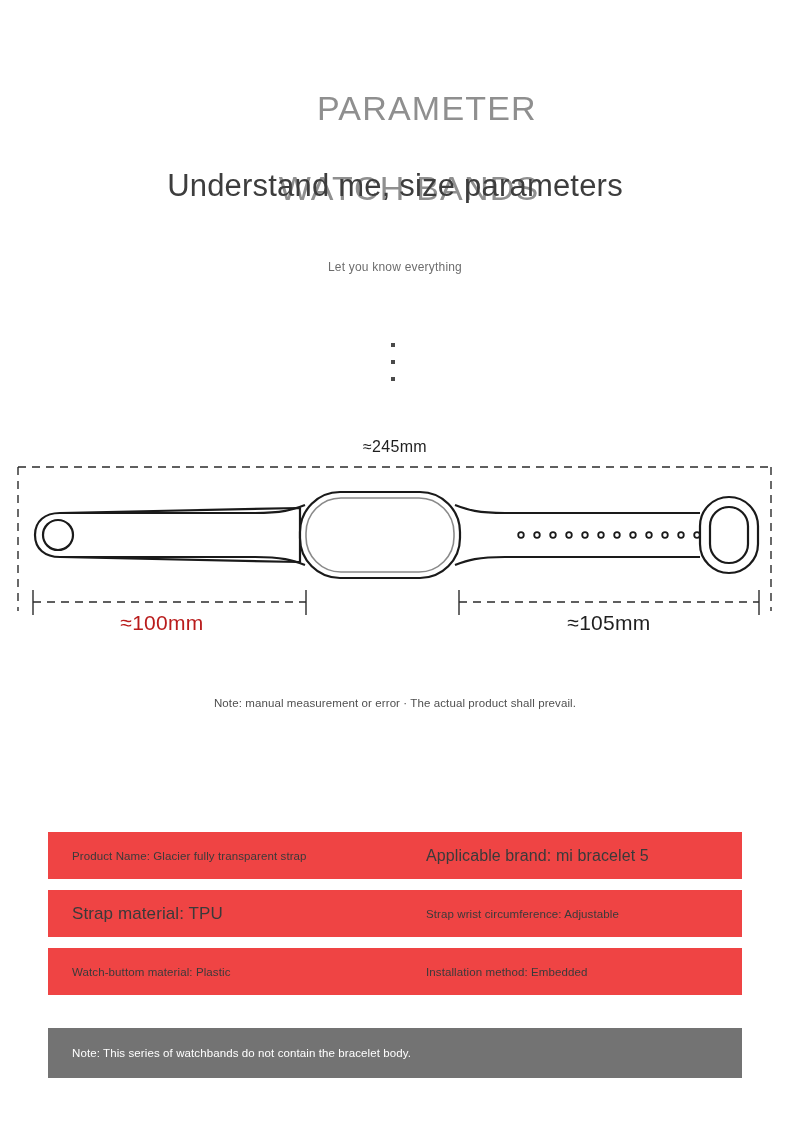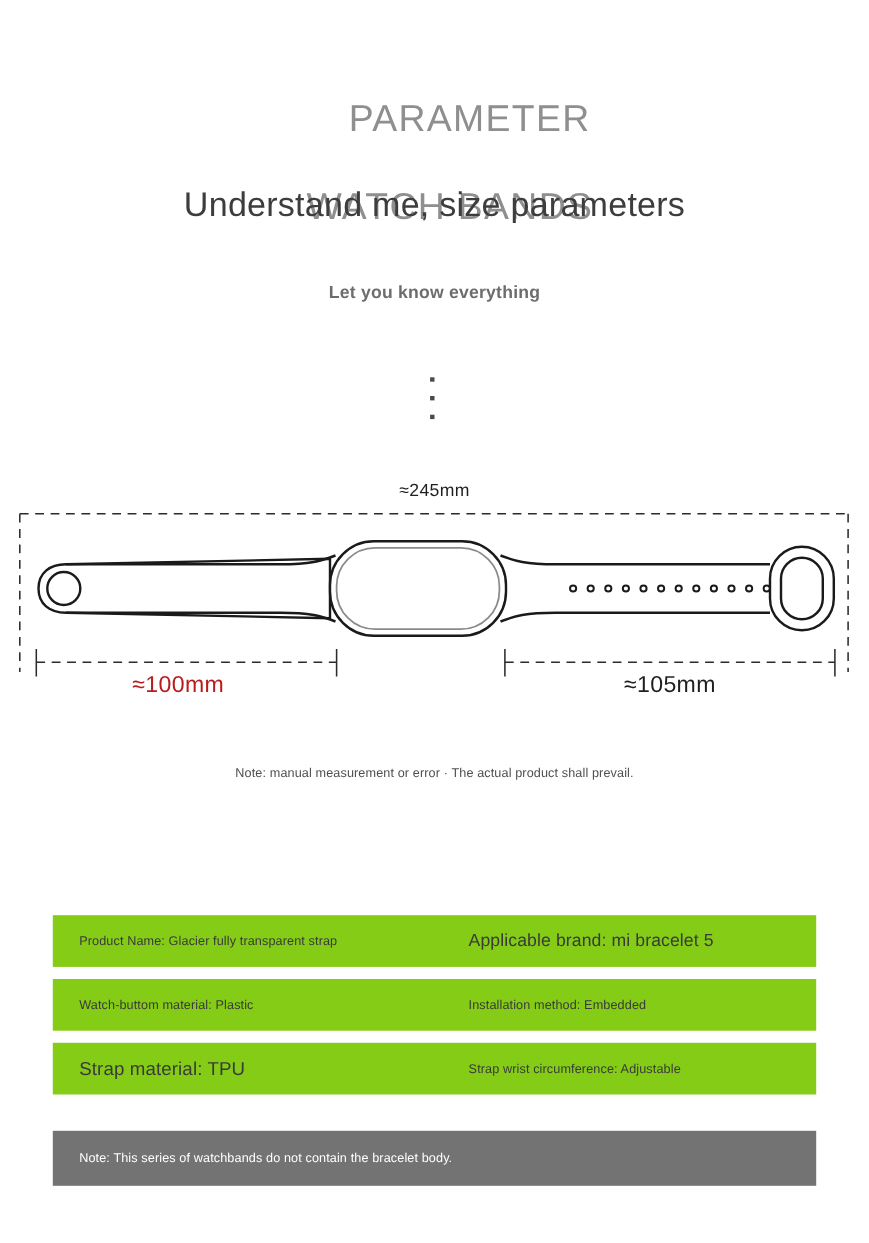--- a/index.html
+++ b/index.html
@@ -55,23 +55,23 @@
     color: #3d3d3d;
     letter-spacing: 0.2px;
   }
 
   .subline {
     position: absolute;
     left: 0;
     top: 255px;
     width: 790px;
     text-align: center;
-    font-size: 16px;
+    font-size: 12px;
     line-height: 24px;
-    font-weight: 700;
+    font-weight: 400;
     color: #6d6d6d;
     letter-spacing: 0.2px;
   }
 
   
   .dots {
     position: absolute;
     left: 391px;
     top: 343px;
     width: 8px;
@@ -141,21 +141,21 @@
   
   .specs {
     position: absolute;
     left: 48px;
     top: 832px;
     width: 694px;
   }
   .spec-row {
     position: relative;
     width: 694px;
-    background: #84cc16;
+    background: #ef4444;
     margin-bottom: 11px;
     box-sizing: border-box;
     display: flex;
     align-items: center;
   }
   .spec-row.r1 { height: 47px; }
   .spec-row.r2 { height: 47px; }
   .spec-row.r3 { height: 47px; }
 
   .spec-col {
@@ -288,28 +288,28 @@
 
   <div class="note-measure">Note: manual measurement or error · The actual product shall prevail.</div>
 
   <div class="specs">
 
     <div class="spec-row r1">
       <span class="spec-col left">Product Name: Glacier fully transparent strap</span>
       <span class="spec-col right">Applicable brand: mi bracelet 5</span>
     </div>
 
+    <div class="spec-row r3">
+      <span class="spec-col left">Strap material: TPU</span>
+      <span class="spec-col right">Strap wrist circumference: Adjustable</span>
+    </div>
+
     <div class="spec-row r2">
       <span class="spec-col left">Watch-buttom material: Plastic</span>
       <span class="spec-col right">Installation method: Embedded</span>
     </div>
-
-    <div class="spec-row r3">
-      <span class="spec-col left">Strap material: TPU</span>
-      <span class="spec-col right">Strap wrist circumference: Adjustable</span>
-    </div>
   </div>
 
   <div class="banner">
     <span class="banner-text">Note: This series of watchbands do not contain the bracelet body.</span>
   </div>
 
 </div>
 
 </body></html>

